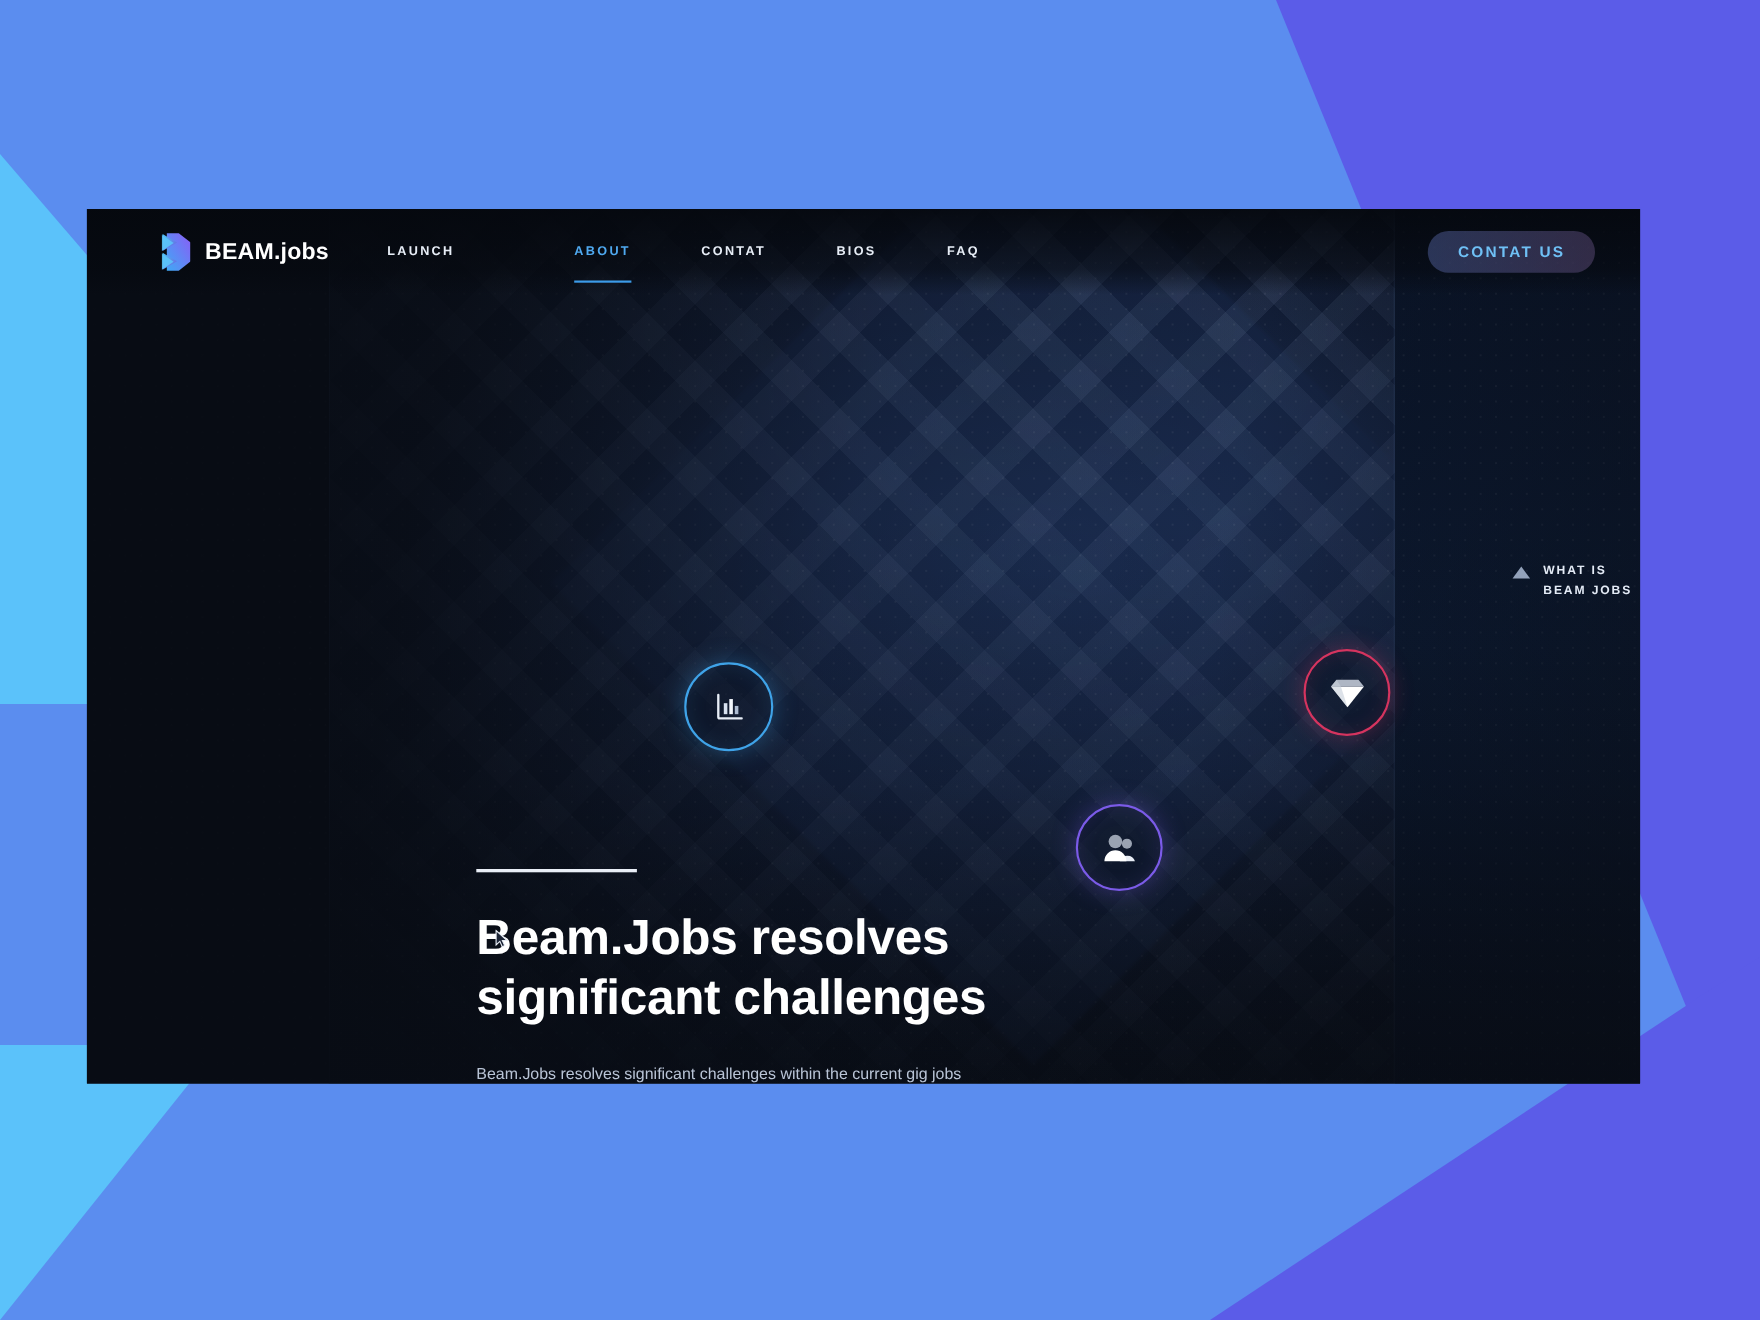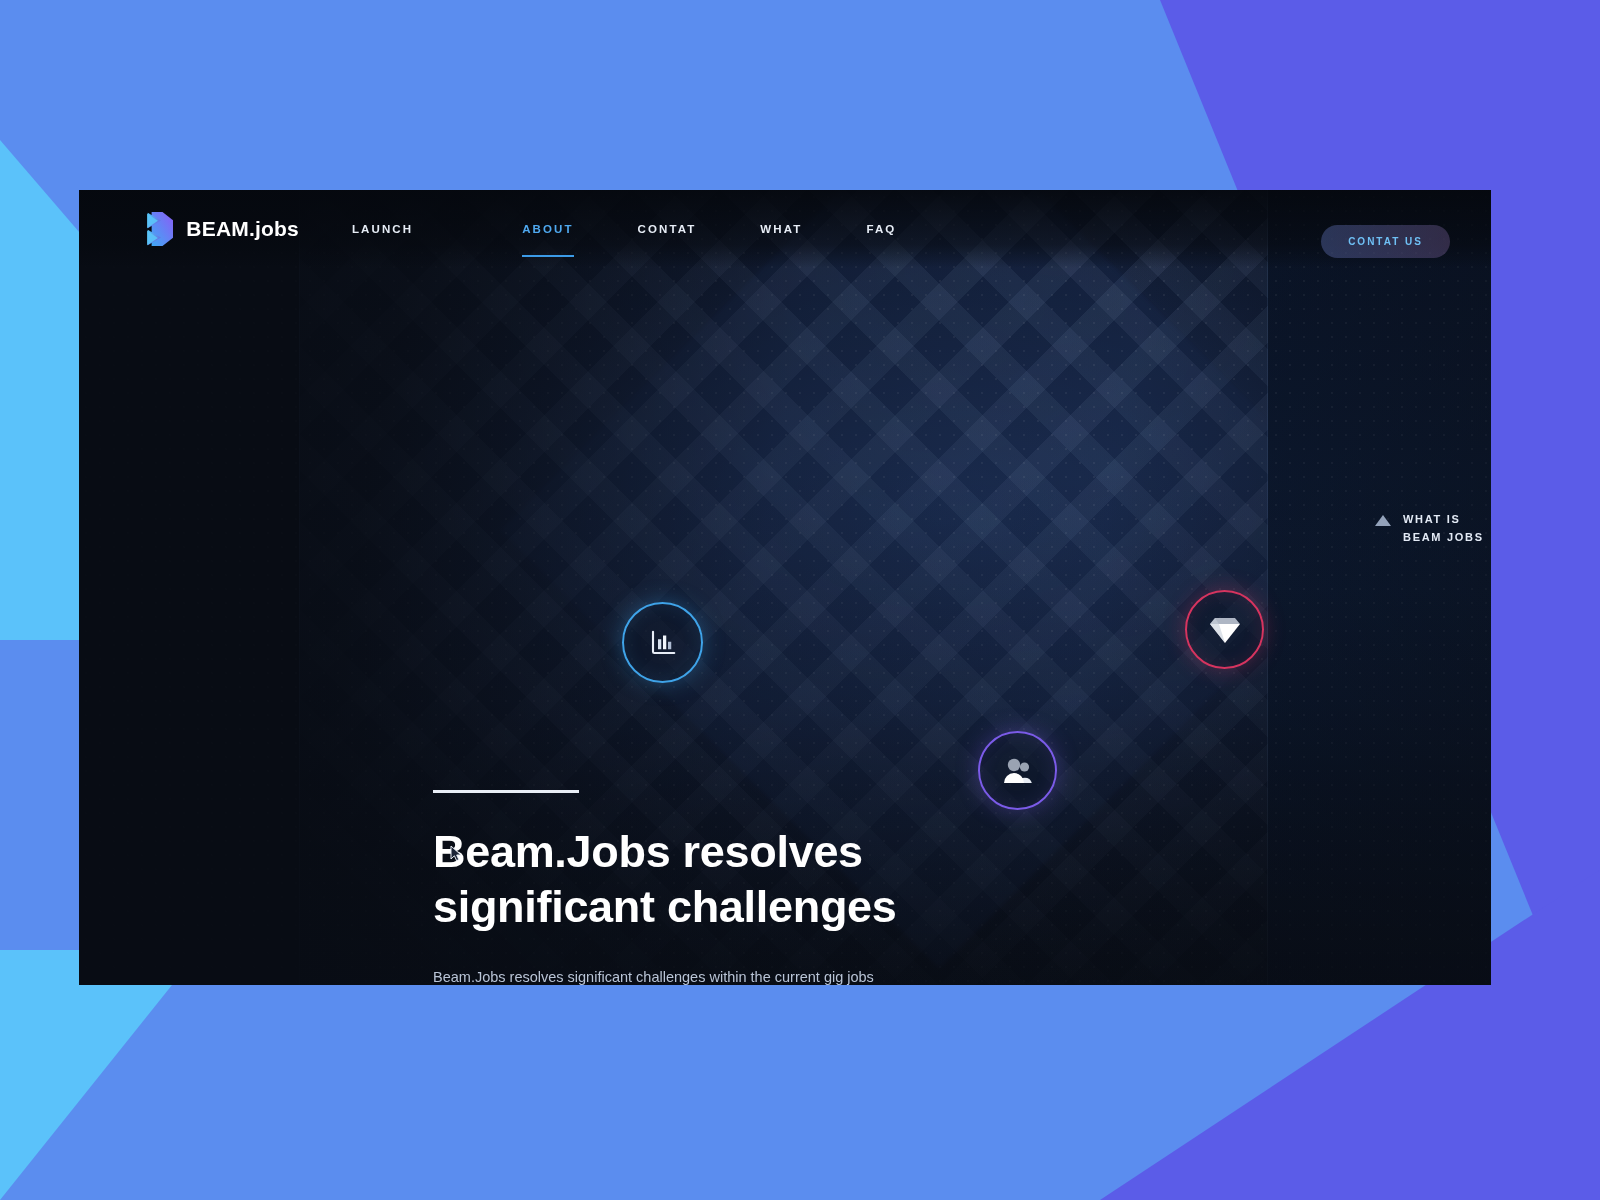--- a/index.html
+++ b/index.html
@@ -134,24 +134,24 @@
     padding:0 0; margin-right:64px;
     color:#E7EDF6; font-size:11.5px; font-weight:700; letter-spacing:2.1px;
     cursor:pointer; white-space:nowrap;
   }
   .nav-item.active { color:#4FA9F0;margin-left:45px; }
   .nav-item.active::after {
     content:""; position:absolute; left:0; right:0; bottom:11px;
     height:2px; background:#3C9BE8;
   }
   .cta {
-    position:absolute; right:41px; top:35px;
+    position:absolute; right:41px; top:20px;
     padding:11px 27px; border-radius:20px;
     background:linear-gradient(100deg, rgba(86,104,168,0.45), rgba(120,94,150,0.38));
-    color:#6FC0F5; font-size:10px; font-weight:700; letter-spacing:2px;
+    color:#6FC0F5; font-size:14px; font-weight:700; letter-spacing:2px;
     cursor:pointer; white-space:nowrap;
   }
 
   
   .side-anchor {
     position:absolute; left:1296px; top:320px; z-index:9;
     display:flex; align-items:flex-start; gap:12px; cursor:pointer;
   }
   .tri-up {
     width:0; height:0; margin-top:5px;
@@ -258,21 +258,21 @@
         <div class="nav-item">
             <span>LAUNCH</span>
           </div>
         <div class="nav-item active">
             <span>ABOUT</span>
           </div>
         <div class="nav-item">
             <span>CONTAT</span>
           </div>
         <div class="nav-item">
-            <span>WHAT</span>
+            <span>BIOS</span>
           </div>
         <div class="nav-item">
             <span>FAQ</span>
           </div>
       </nav>
 
       <div class="cta">CONTAT US</div>
     </header>
 
     <div class="side-anchor">

